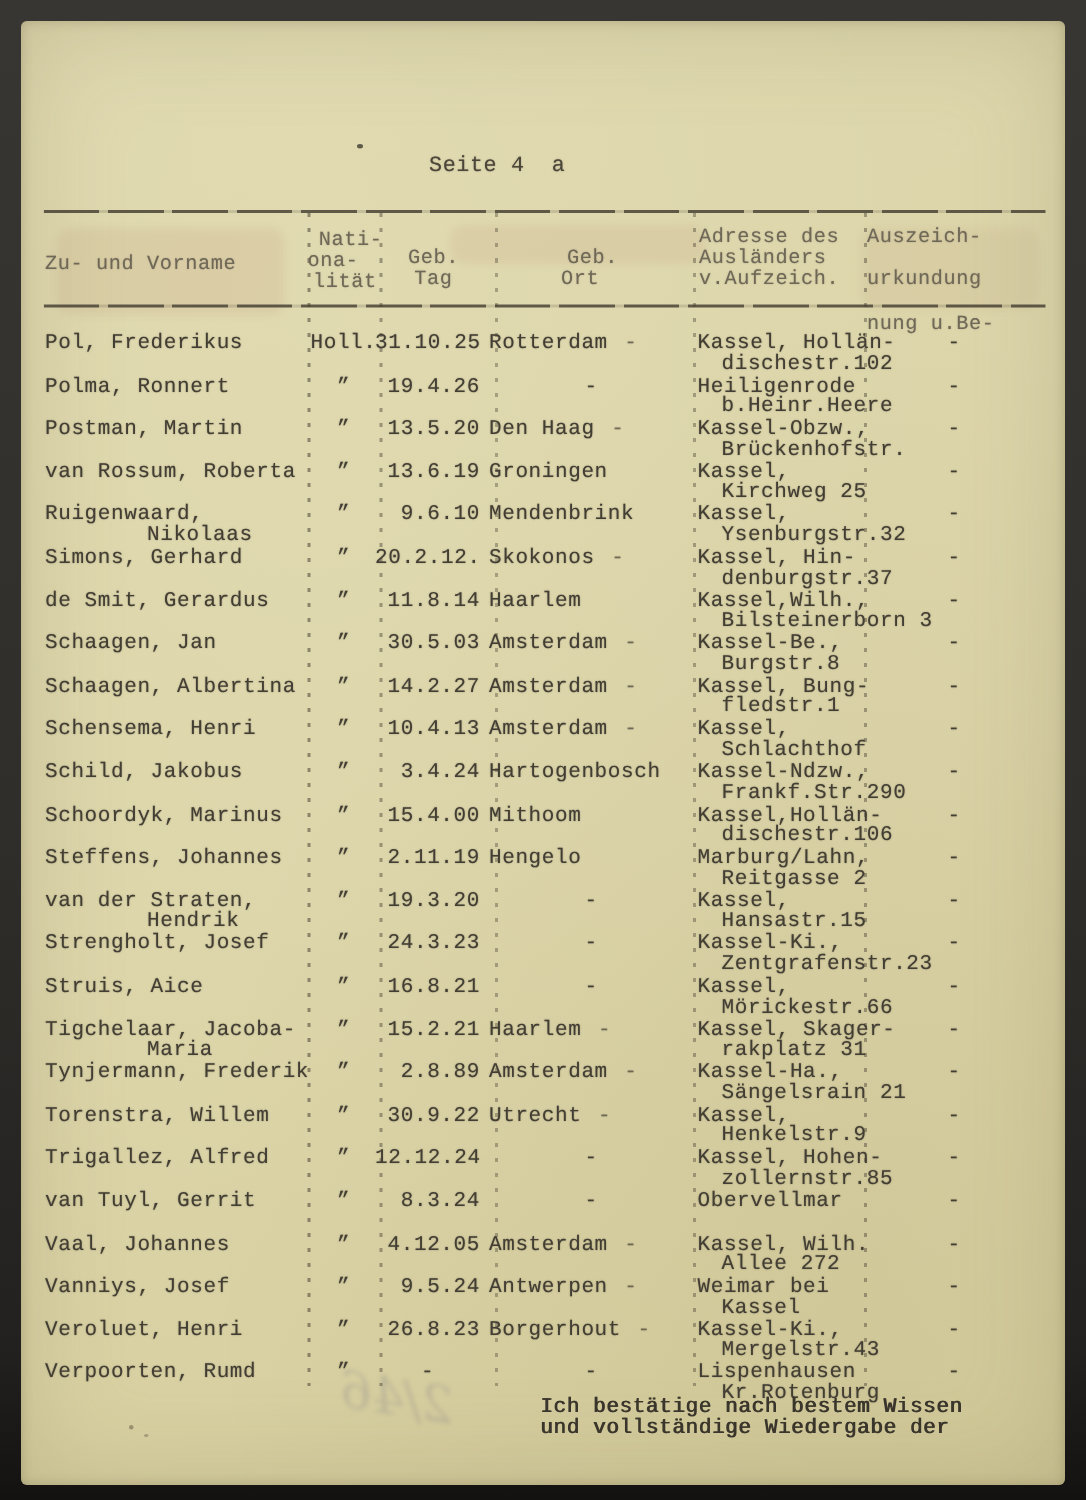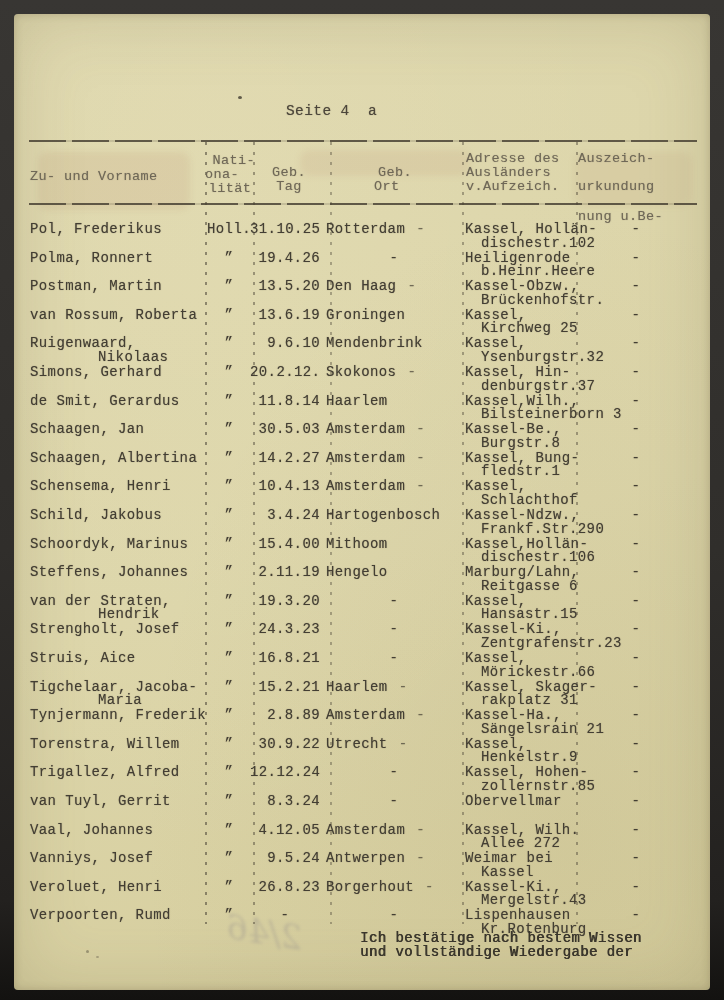--- a/index.html
+++ b/index.html
@@ -236,21 +236,21 @@
           <span class="t c-addr1">Kassel,Hollän-</span>
           <span class="t c-addr2">dischestr.106</span>
           <span class="t c-mark">-</span>
         </div>
         <div class="row" style="top: 343.2px;">
           <span class="t c-name">Steffens, Johannes</span>
           <span class="t c-nat">”</span>
           <span class="t c-tag">2.11.19</span>
           <span class="t c-ort">Hengelo</span>
           <span class="t c-addr1">Marburg/Lahn,</span>
-          <span class="t c-addr2">Reitgasse 6</span>
+          <span class="t c-addr2">Reitgasse 2</span>
           <span class="t c-mark">-</span>
         </div>
         <div class="row" style="top: 371.8px;">
           <span class="t c-name">van der Straten,</span>
           <span class="t c-name2">Hendrik</span>
           <span class="t c-nat">”</span>
           <span class="t c-tag">19.3.20</span>
           <span class="t c-ort-empty">-</span>
           <span class="t c-addr1">Kassel,</span>
           <span class="t c-addr2">Hansastr.15</span>

